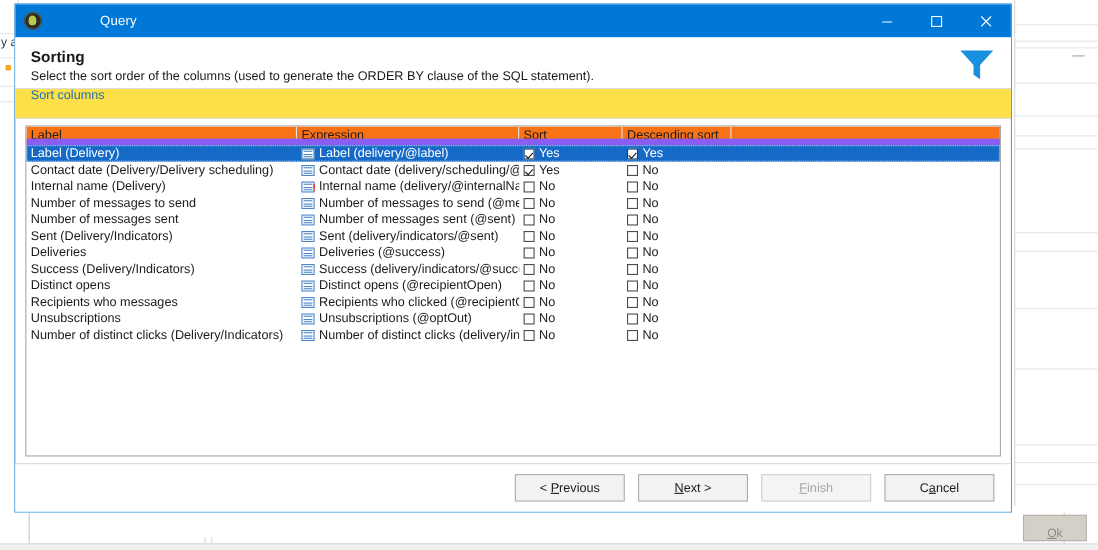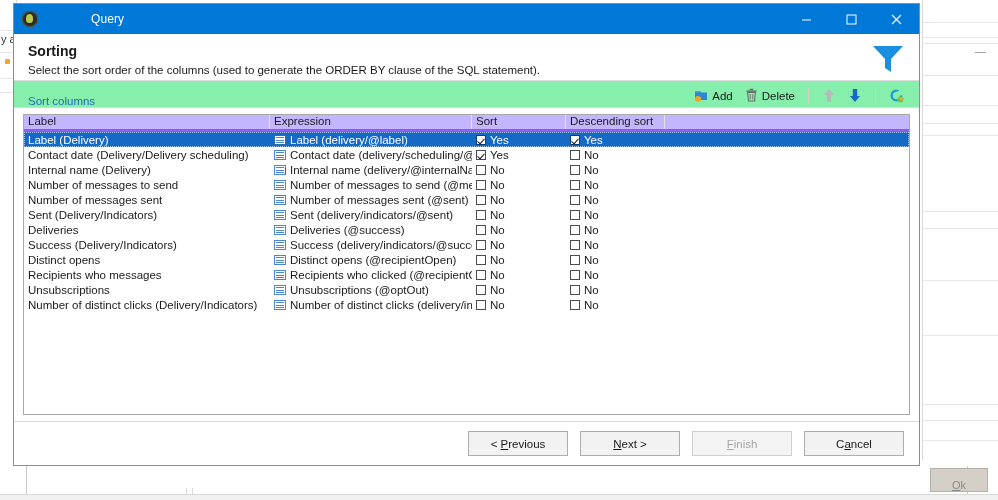--- a/index.html
+++ b/index.html
@@ -77,40 +77,40 @@
   .hdr {
     flex: 0 0 auto; background: #ffffff; padding: 8px 14px 9px 14px;
     border-bottom: 1px solid #dcdcdc; position: relative; height: 47px; box-sizing: border-box;
   }
   .hdr-title { font-size: 14px; font-weight: bold; color: #1a1a1a; line-height: 18px; }
   .hdr-sub { font-size: 11.5px; color: #1a1a1a; margin-top: 3px; line-height: 14px; }
   .hdr-icon { position: absolute; right: 14px; top: 10px; }
 
   
   .toolbar {
-    flex: 0 0 auto; height: 26px; display: flex; align-items: flex-end;
-    padding: 0 10px 0 14px; border-bottom: 1px solid #d9d9d9; background: #86efac;
+    flex: 0 0 auto; height: 26px; display: flex; align-items: flex-start;
+    padding: 0 10px 0 14px; border-bottom: 1px solid #d9d9d9; background: #fde047;
     position: relative;
   }
   .sort-columns-label { font-size: 11.5px; color: #1f6fb5; }
   .tb-actions { margin-left: auto; display: flex; align-items: center; gap: 2px; margin-top: 32px; }
   .tb-item {
     display: flex; align-items: center; gap: 4px; padding: 1px 5px;
     font-size: 11.5px; color: #1a1a1a; height: 20px;
   }
   .tb-sep { width: 1px; height: 16px; background: #cfcfcf; margin: 0 6px; }
 
   
   .grid-wrap {
     margin: 6px 9px 0 9px; flex: 1 1 auto; border: 1px solid #a8a8a8;
     background: #ffffff; overflow: hidden; position: relative;
   }
   .grid-head {
-    display: flex; height: 17px; background: #c4b5fd;
-    border-bottom: 3px solid #8b5cf6; box-sizing: border-box; align-items: flex-end;
+    display: flex; height: 17px; background: #f97316;
+    border-bottom: 6px solid #8b5cf6; box-sizing: border-box;
   }
   .gh {
     font-size: 11.5px; color: #1a1a1a; padding-left: 4px; line-height: 16px;
     border-right: 1px solid #e2e2e2; box-sizing: border-box; overflow: hidden;
     white-space: nowrap;
   }
   .gh.last { border-right: none; }
   .grid-body { position: relative; }
   .row {
     display: flex; height: 15px; align-items: center; box-sizing: border-box;

